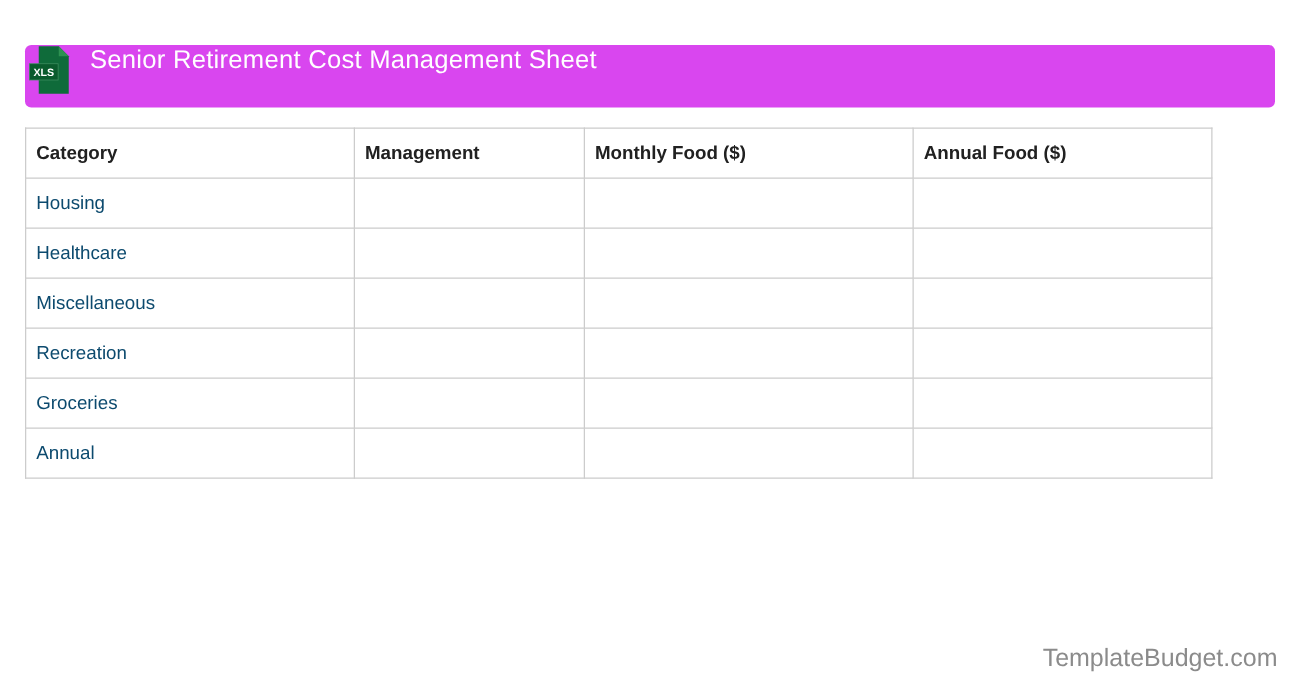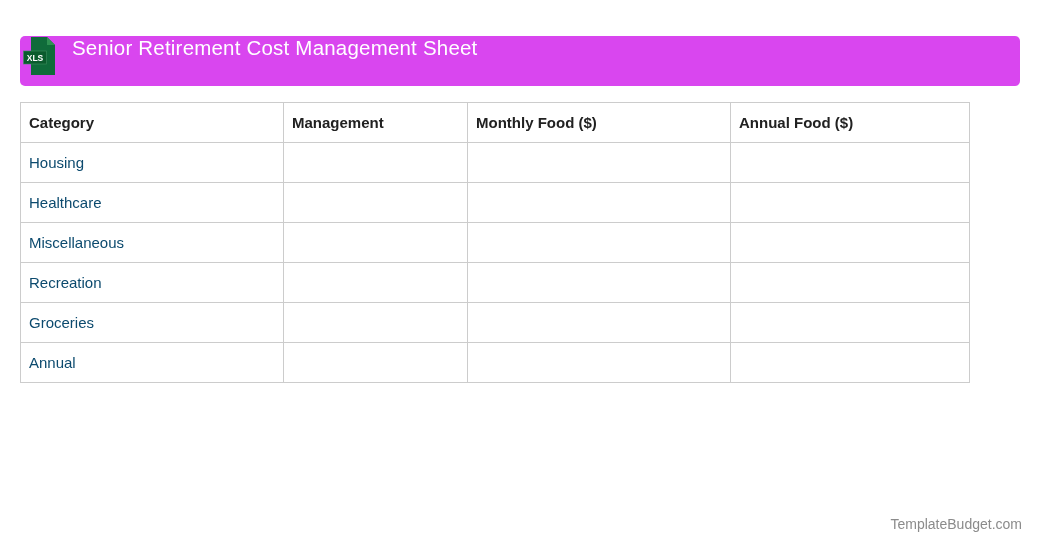--- a/index.html
+++ b/index.html
@@ -62,21 +62,21 @@
   }
   .cost-table td {
     font-weight: 400;
     color: #0c4a6e;
   }
 
   
   .watermark {
     position: absolute;
     right: 18px; top: 516px;
-    font-size: 14px;
+    font-size: 20px;
     color: #8b8b8b;
   }
 </style>
 </head>
 <body>
 
 <div class="page">
 
   <div class="header-bar">
     <svg class="xls-icon" viewBox="0 0 34 40" xmlns="http://www.w3.org/2000/svg" aria-hidden="true">

